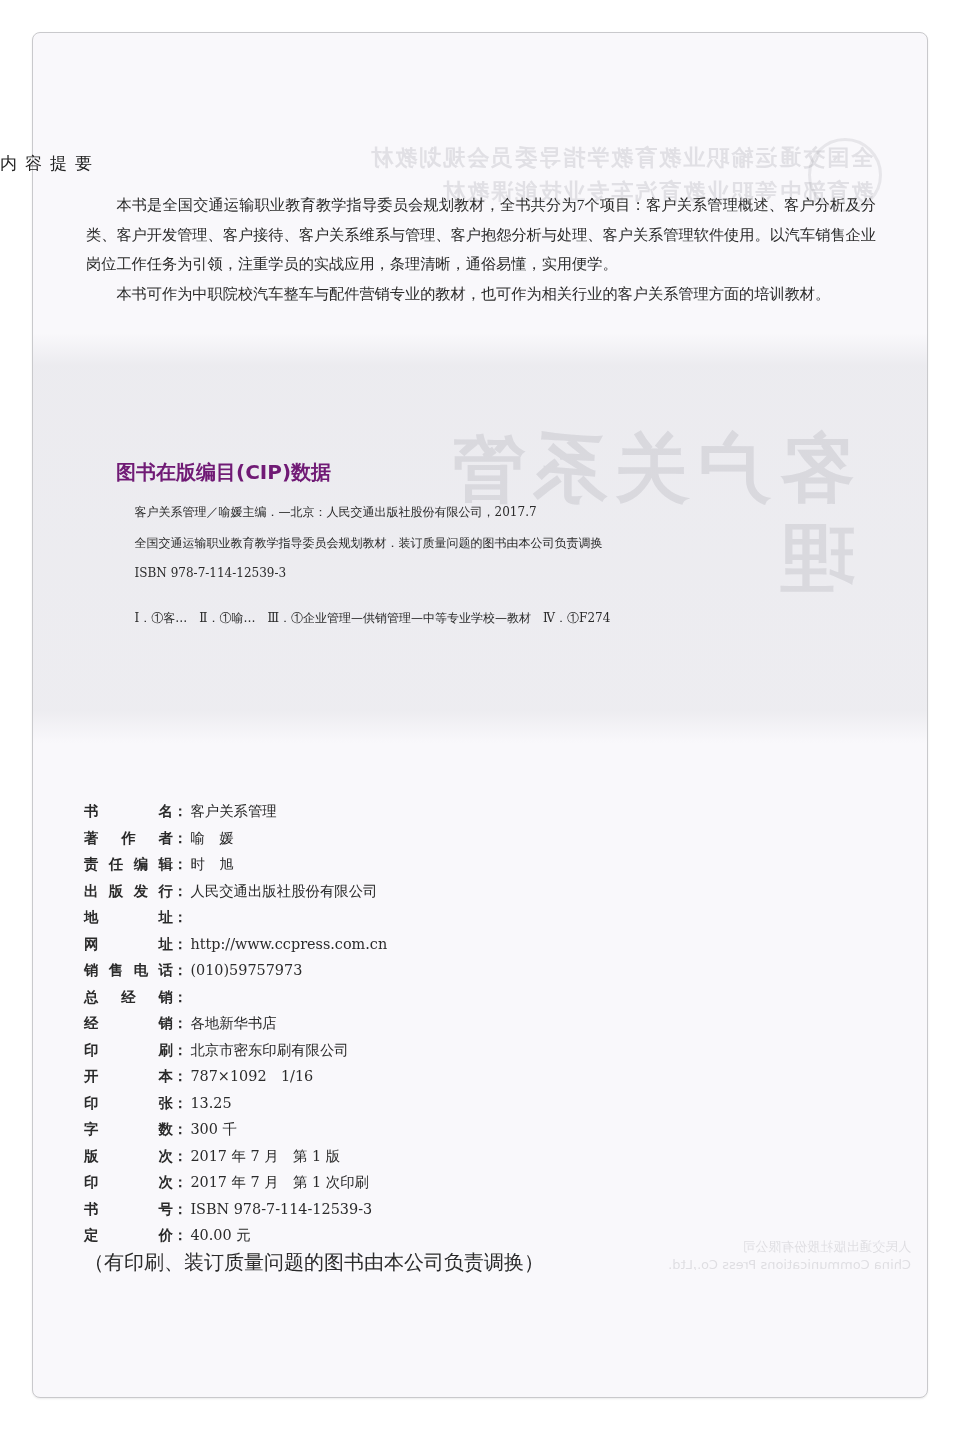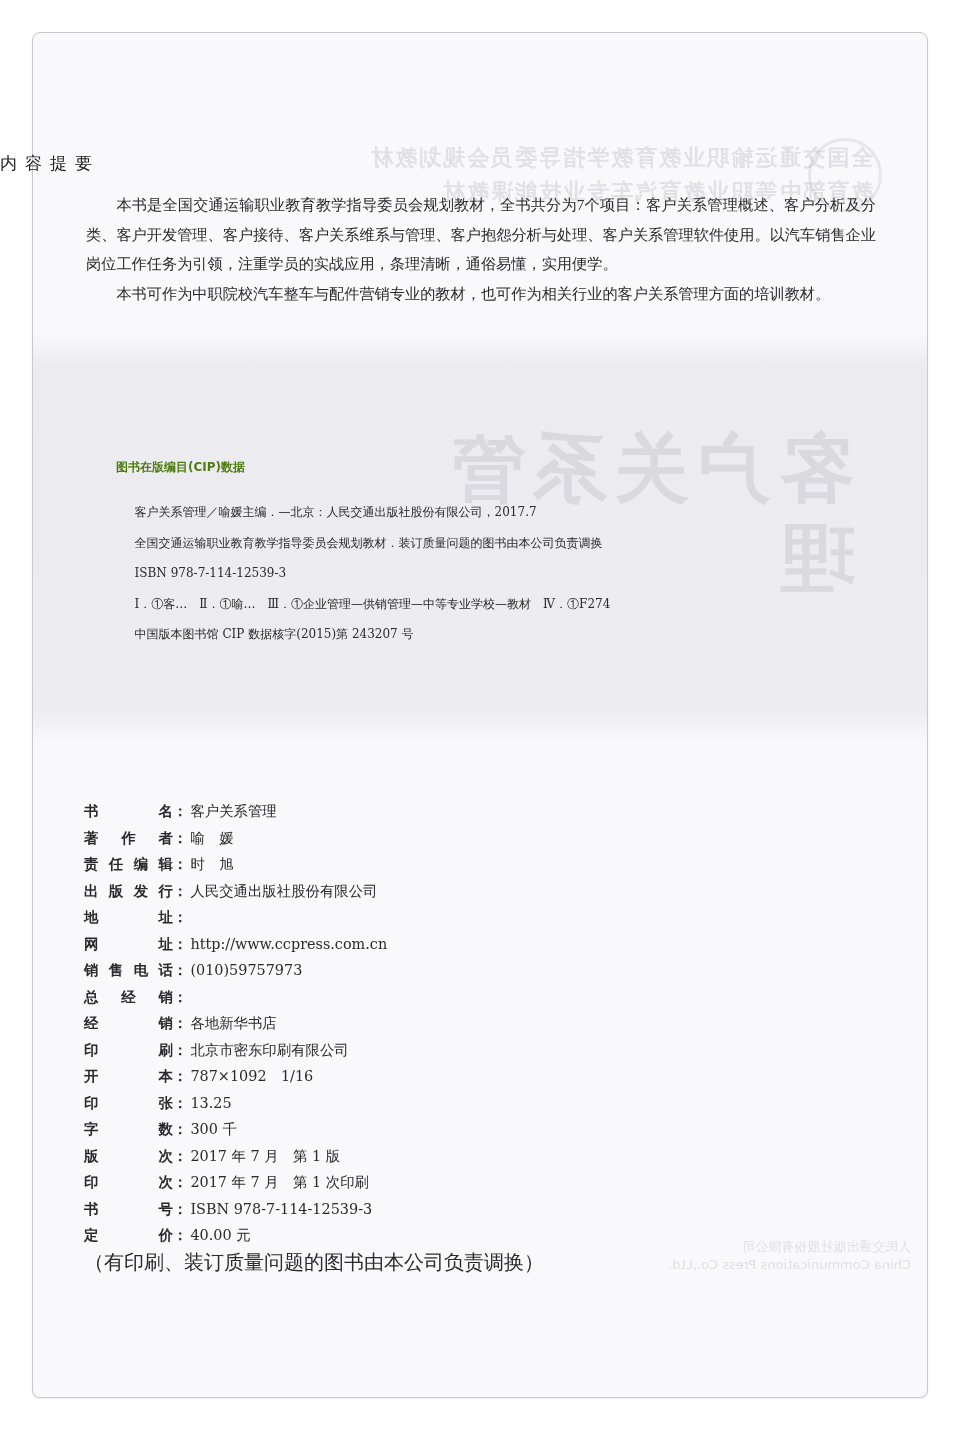--- a/index.html
+++ b/index.html
@@ -55,28 +55,28 @@
   }
   .summary {
     position: absolute; left: 86px; top: 190px; width: 790px;
     font-size: 15.2px; line-height: 29.5px; text-align: justify;
   }
   .summary p { margin: 0; text-indent: 2em; font-family: Liberation Serif, serif; }
 
   .cip-heading {
     position: absolute; left: 116px; top: 459px;
     font-family: "DejaVu Sans", "Liberation Sans", sans-serif; font-weight: bold;
-    font-size: 12px; color: #4d7c0f;
+    font-size: 20px; color: #701a75;
   }
   .cip {
     position: absolute; left: 116px; top: 497px; width: 520px;
     font-size: 12px; line-height: 30.5px;
   }
   .cip p { margin: 0; text-indent: 1.55em; }
-  .cip p.gap { margin-top: 0; }
+  .cip p.gap { margin-top: 14px; }
 
   .colophon {
     position: absolute; left: 84px; top: 798px; width: 520px;
     font-size: 14.4px; line-height: 26.5px;
   }
   .row { display: flex; white-space: nowrap; }
   .label {
     width: 89px; display: flex; justify-content: space-between;
     font-family: "DejaVu Sans", "Liberation Sans", sans-serif; font-weight: bold; color: #2a2a2a;
   }
@@ -108,21 +108,20 @@
   <p>本书可作为中职院校汽车整车与配件营销专业的教材，也可作为相关行业的客户关系管理方面的培训教材。</p>
 </div>
 
 <div class="cip-heading">图书在版编目(CIP)数据</div>
 
 <div class="cip">
   <p>客户关系管理／喻媛主编．—北京：人民交通出版社股份有限公司，2017.7</p>
   <p>全国交通运输职业教育教学指导委员会规划教材．装订质量问题的图书由本公司负责调换</p>
   <p>ISBN 978-7-114-12539-3</p>
   <p class="gap">Ⅰ．①客…　Ⅱ．①喻…　Ⅲ．①企业管理—供销管理—中等专业学校—教材　Ⅳ．①F274</p>
-  <p class="gap">中国版本图书馆 CIP 数据核字(2015)第 243207 号</p>
 </div>
 
 <div class="colophon" id="colophon">
     <div class="row">
       <span class="label">
         <span>书</span>
         <span>名</span>
       </span>
       <span class="colon">：</span>
       <span class="value">客户关系管理</span>

